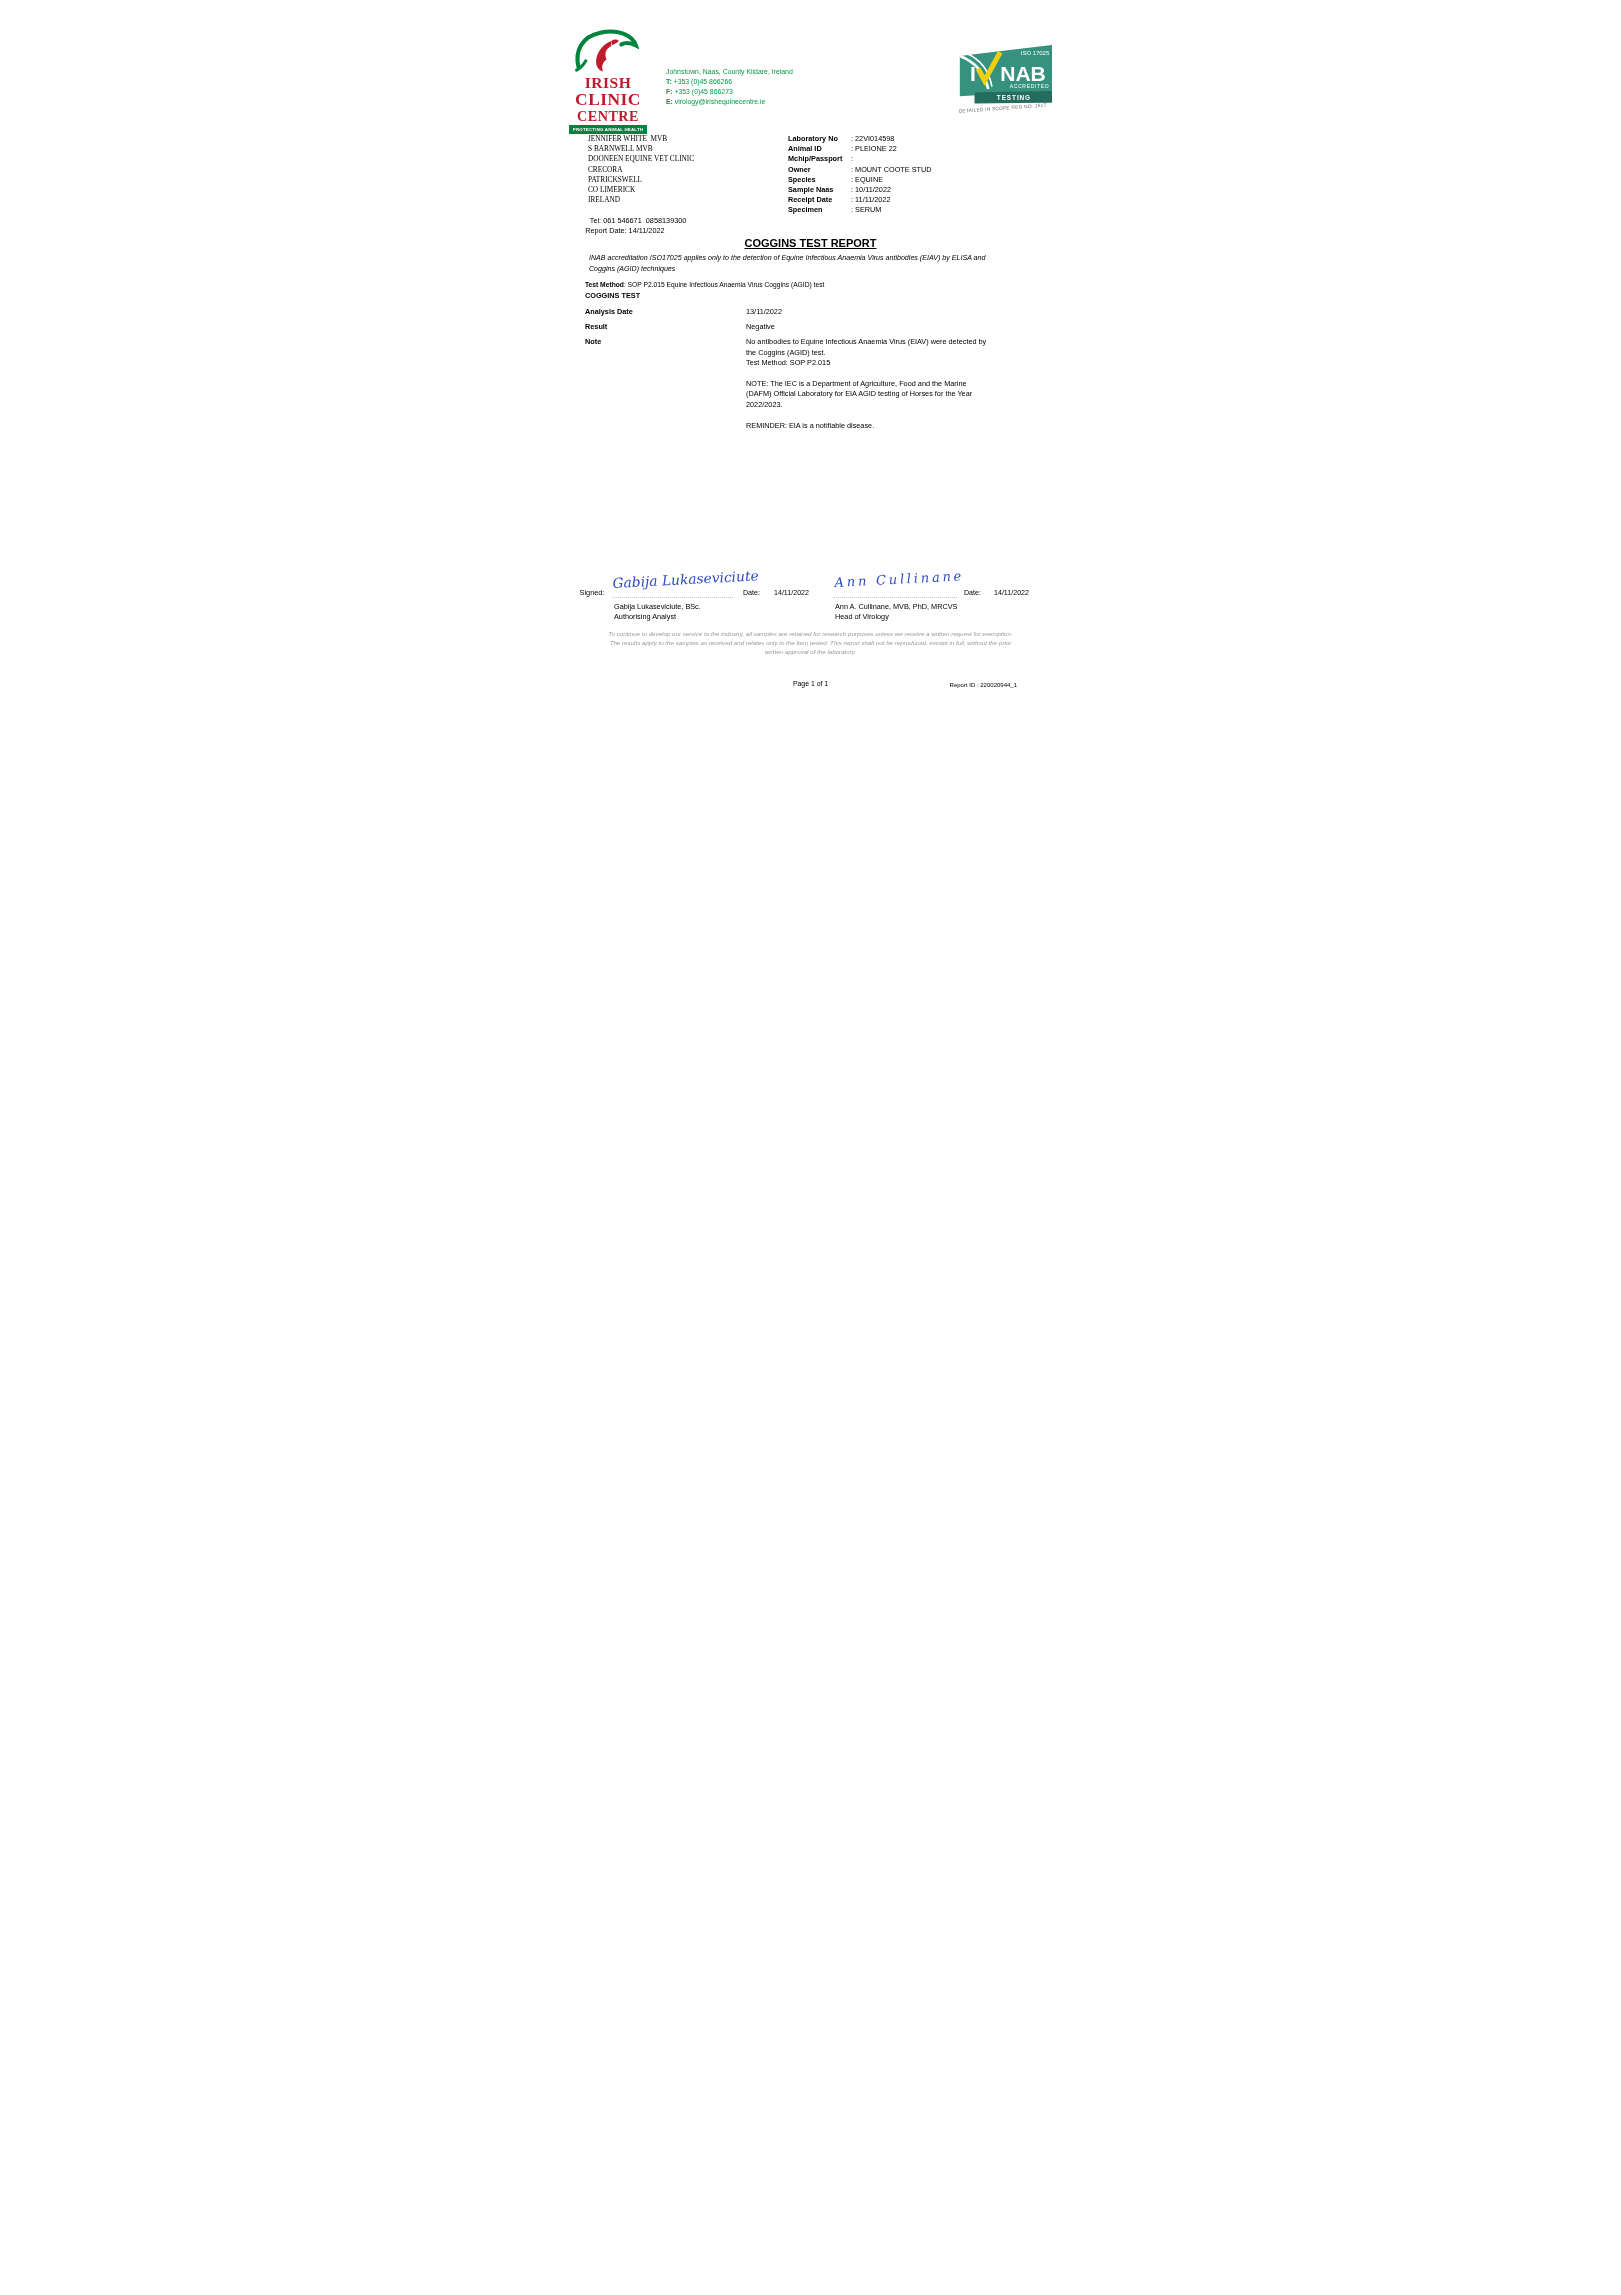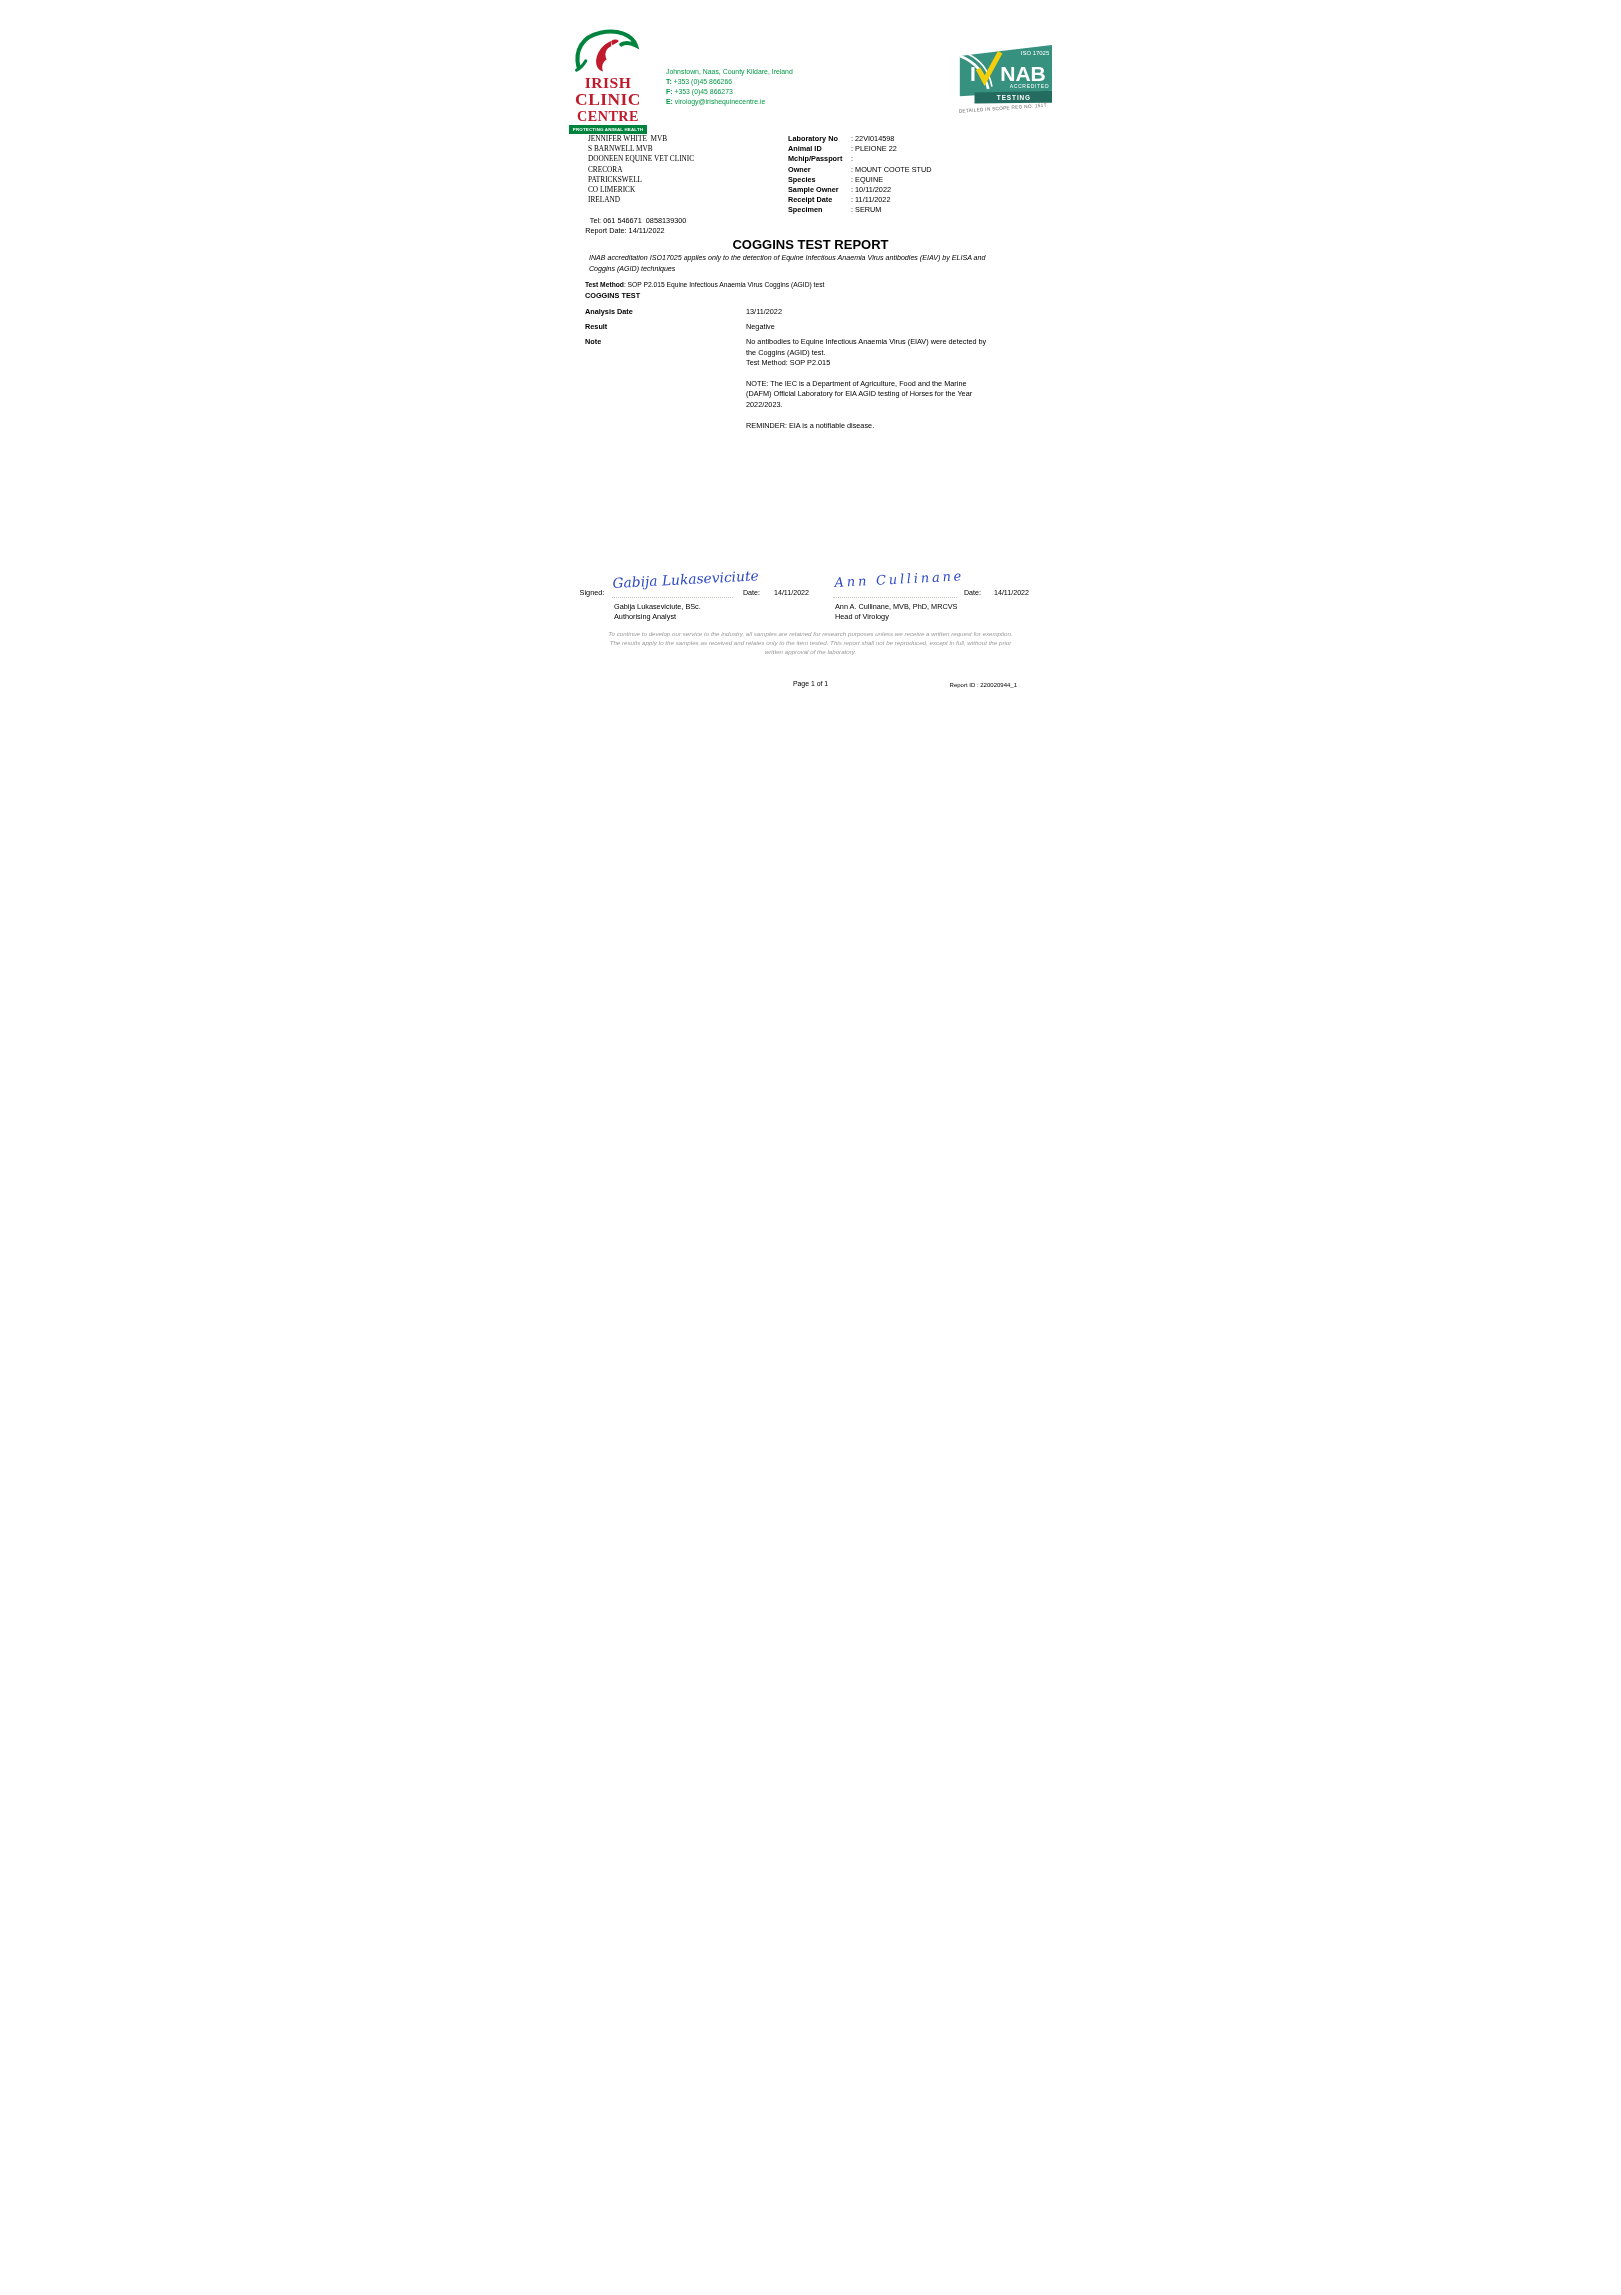--- a/index.html
+++ b/index.html
@@ -34,21 +34,21 @@
   .addr-line { white-space:pre-wrap;font-family:Liberation Serif, serif; }
   .tel-line  { white-space:pre-wrap; margin-top:10.6px; padding-left:1.8px; }
   .report-date-line { margin-top:0; margin-left:-2.8px; }
 
   
   .lab-details { left:230px; top:134px; font-size:7.3px; line-height:10.2px; }
   .lab-label { display:inline-block; width:63px; font-weight:bold; vertical-align:top; }
   .lab-value { white-space:pre-wrap; }
 
   
-  .title { top:237px; left:0; right:0; text-align:center; font-weight:bold; font-size:13px; }
+  .title { top:237px; left:0; right:0; text-align:center; font-weight:bold; font-size:11px;text-decoration:underline; }
   .accred-note { left:31px; top:253px; width:404px; font-style:italic; font-size:7.1px; line-height:11px; white-space:pre-line; }
   .test-method { left:27px; top:281px; font-size:6.7px; }
   .test-method .tm-label { font-weight:bold; }
   .coggins-heading { left:27px; top:291px; font-size:7.3px; font-weight:bold; }
 
   .result-row { left:27px; font-size:7.3px; }
   .row-label { display:inline-block; width:113px; font-weight:bold; vertical-align:top; }
   .row-value { display:inline-block; vertical-align:top;margin-left:48px; }
   .row-analysis { top:307px; }
   .row-result   { top:322px; }
@@ -135,21 +135,21 @@
   <div class="tel-line">Tel: 061 546671  0858139300</div>
   <div class="report-date-line">Report Date: 14/11/2022</div>
 </div>
 
 <div class="abs lab-details">
   <div><span class="lab-label">Laboratory No</span><span class="lab-value">: 22VI014598</span></div>
   <div><span class="lab-label">Animal ID</span><span class="lab-value">: PLEIONE 22</span></div>
   <div><span class="lab-label">Mchip/Passport</span><span class="lab-value">:</span></div>
   <div><span class="lab-label">Owner</span><span class="lab-value">: MOUNT COOTE STUD</span></div>
   <div><span class="lab-label">Species</span><span class="lab-value">: EQUINE</span></div>
-  <div><span class="lab-label">Sample Owner</span><span class="lab-value">: 10/11/2022</span></div>
+  <div><span class="lab-label">Sample Naas</span><span class="lab-value">: 10/11/2022</span></div>
   <div><span class="lab-label">Receipt Date</span><span class="lab-value">: 11/11/2022</span></div>
   <div><span class="lab-label">Specimen</span><span class="lab-value">: SERUM</span></div>
 </div>
 
 <div class="abs title">COGGINS TEST REPORT</div>
 
 <div class="abs accred-note">INAB accreditation ISO17025 applies only to the detection of Equine Infectious Anaemia Virus antibodies (EIAV) by ELISA and
 Coggins (AGID) techniques</div>
 
 <div class="abs test-method">

